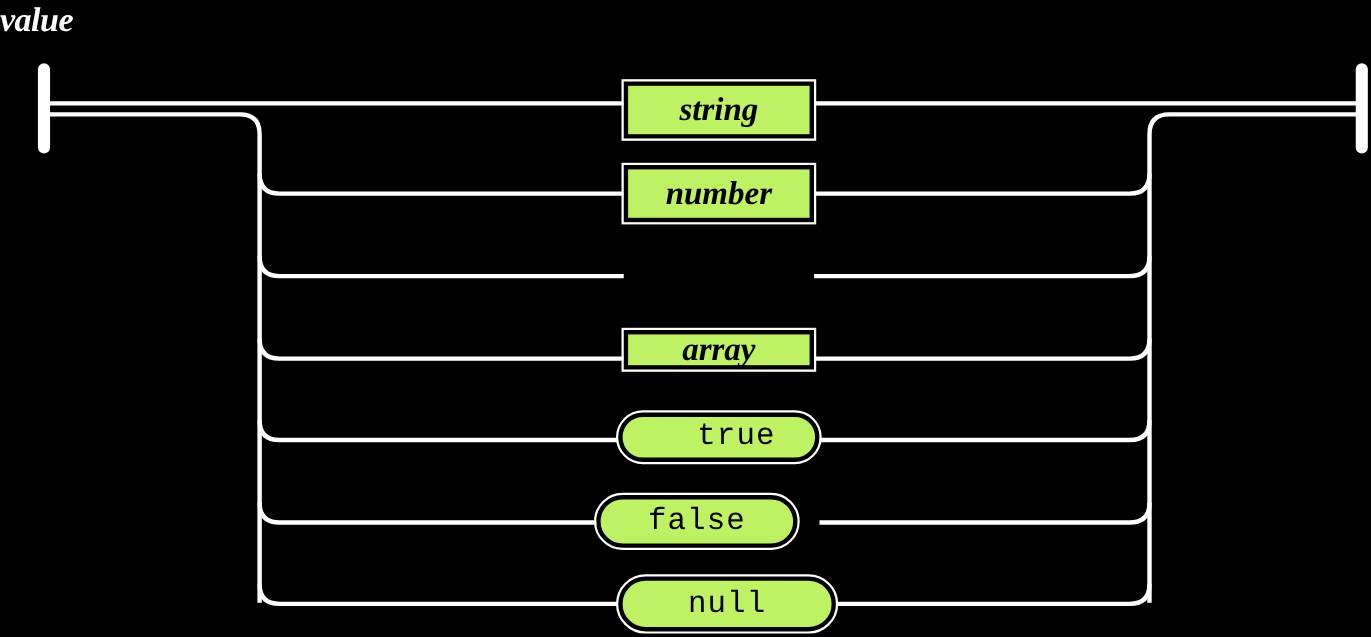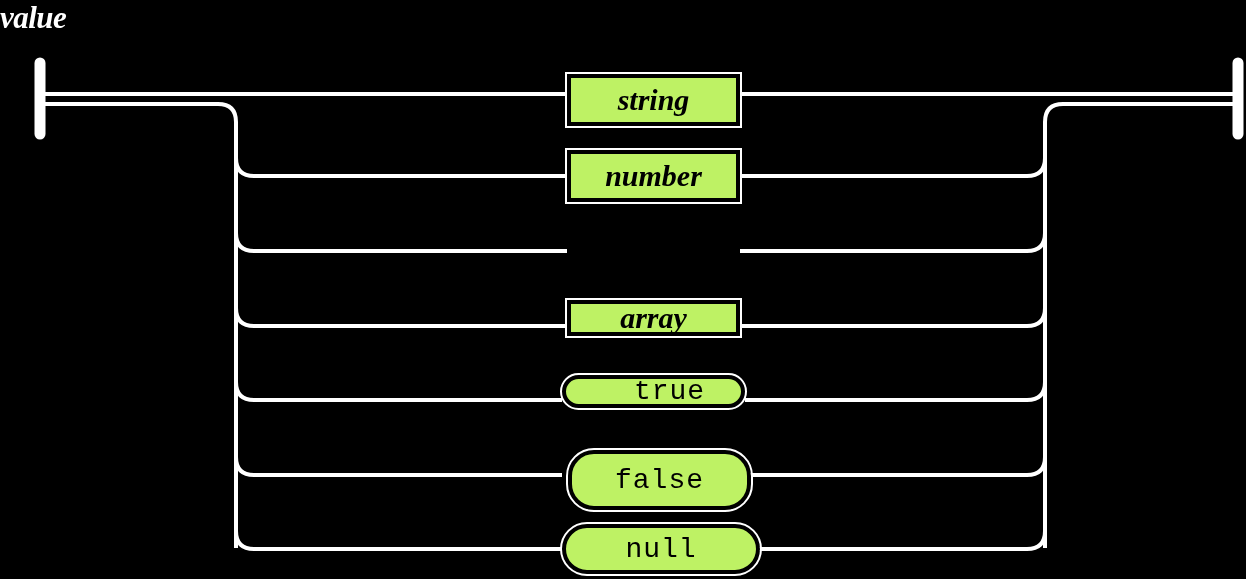--- a/index.html
+++ b/index.html
@@ -108,25 +108,25 @@
 
   <div class="node nonterminal" style="left:567px; top:150px; width:173px; height:52px;">
     <span>number</span>
   </div>
 
 
   <div class="node nonterminal" style="left:567px; top:300px; width:173px; height:36px;">
     <span>array</span>
   </div>
 
-  <div class="node terminal" style="left:562px; top:375px; width:183px; height:33px;padding-left:32px;">
+  <div class="node terminal" style="left:562px; top:375px; width:183px; height:45px;padding-left:32px;">
     <span>true</span>
   </div>
 
-  <div class="node terminal" style="left:568px; top:450px; width:183px; height:60px;align-items:center;">
+  <div class="node terminal" style="left:542px; top:450px; width:183px; height:48px;align-items:center;">
     <span>false</span>
   </div>
 
   <div class="node terminal" style="left:562px; top:524px; width:198px; height:50px;">
     <span>null</span>
   </div>
 
 </div>
 
 </body></html>

